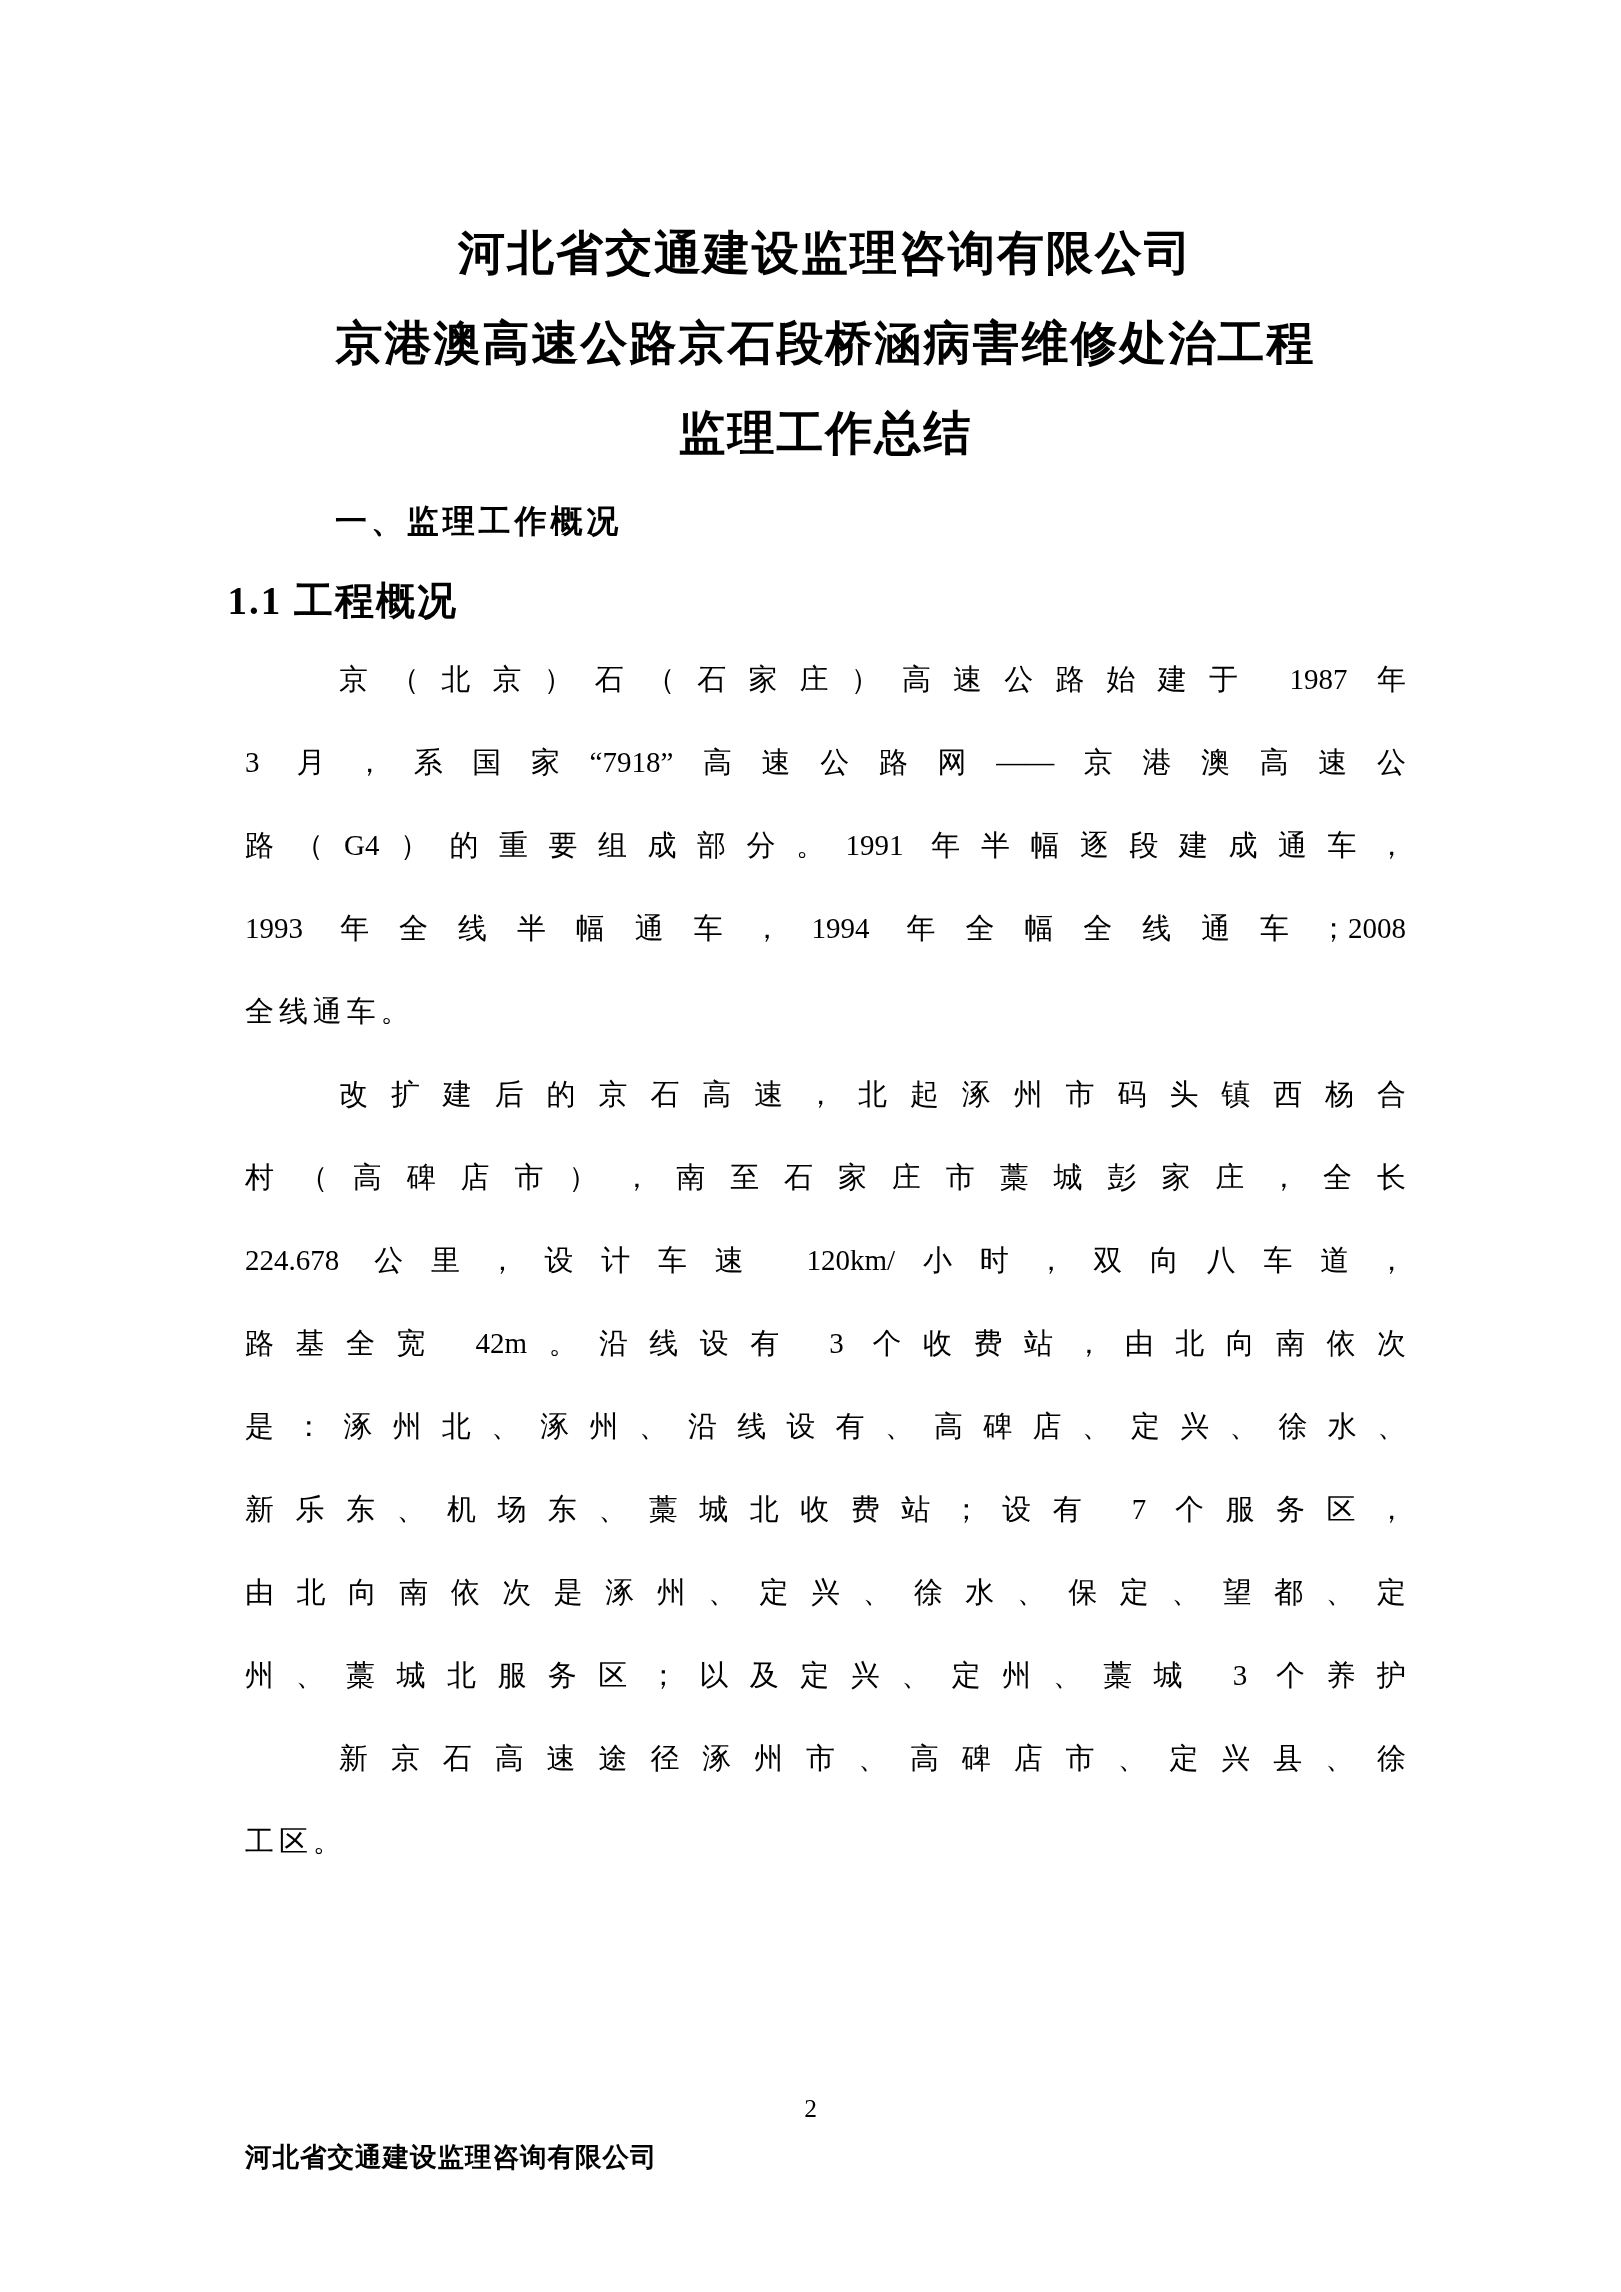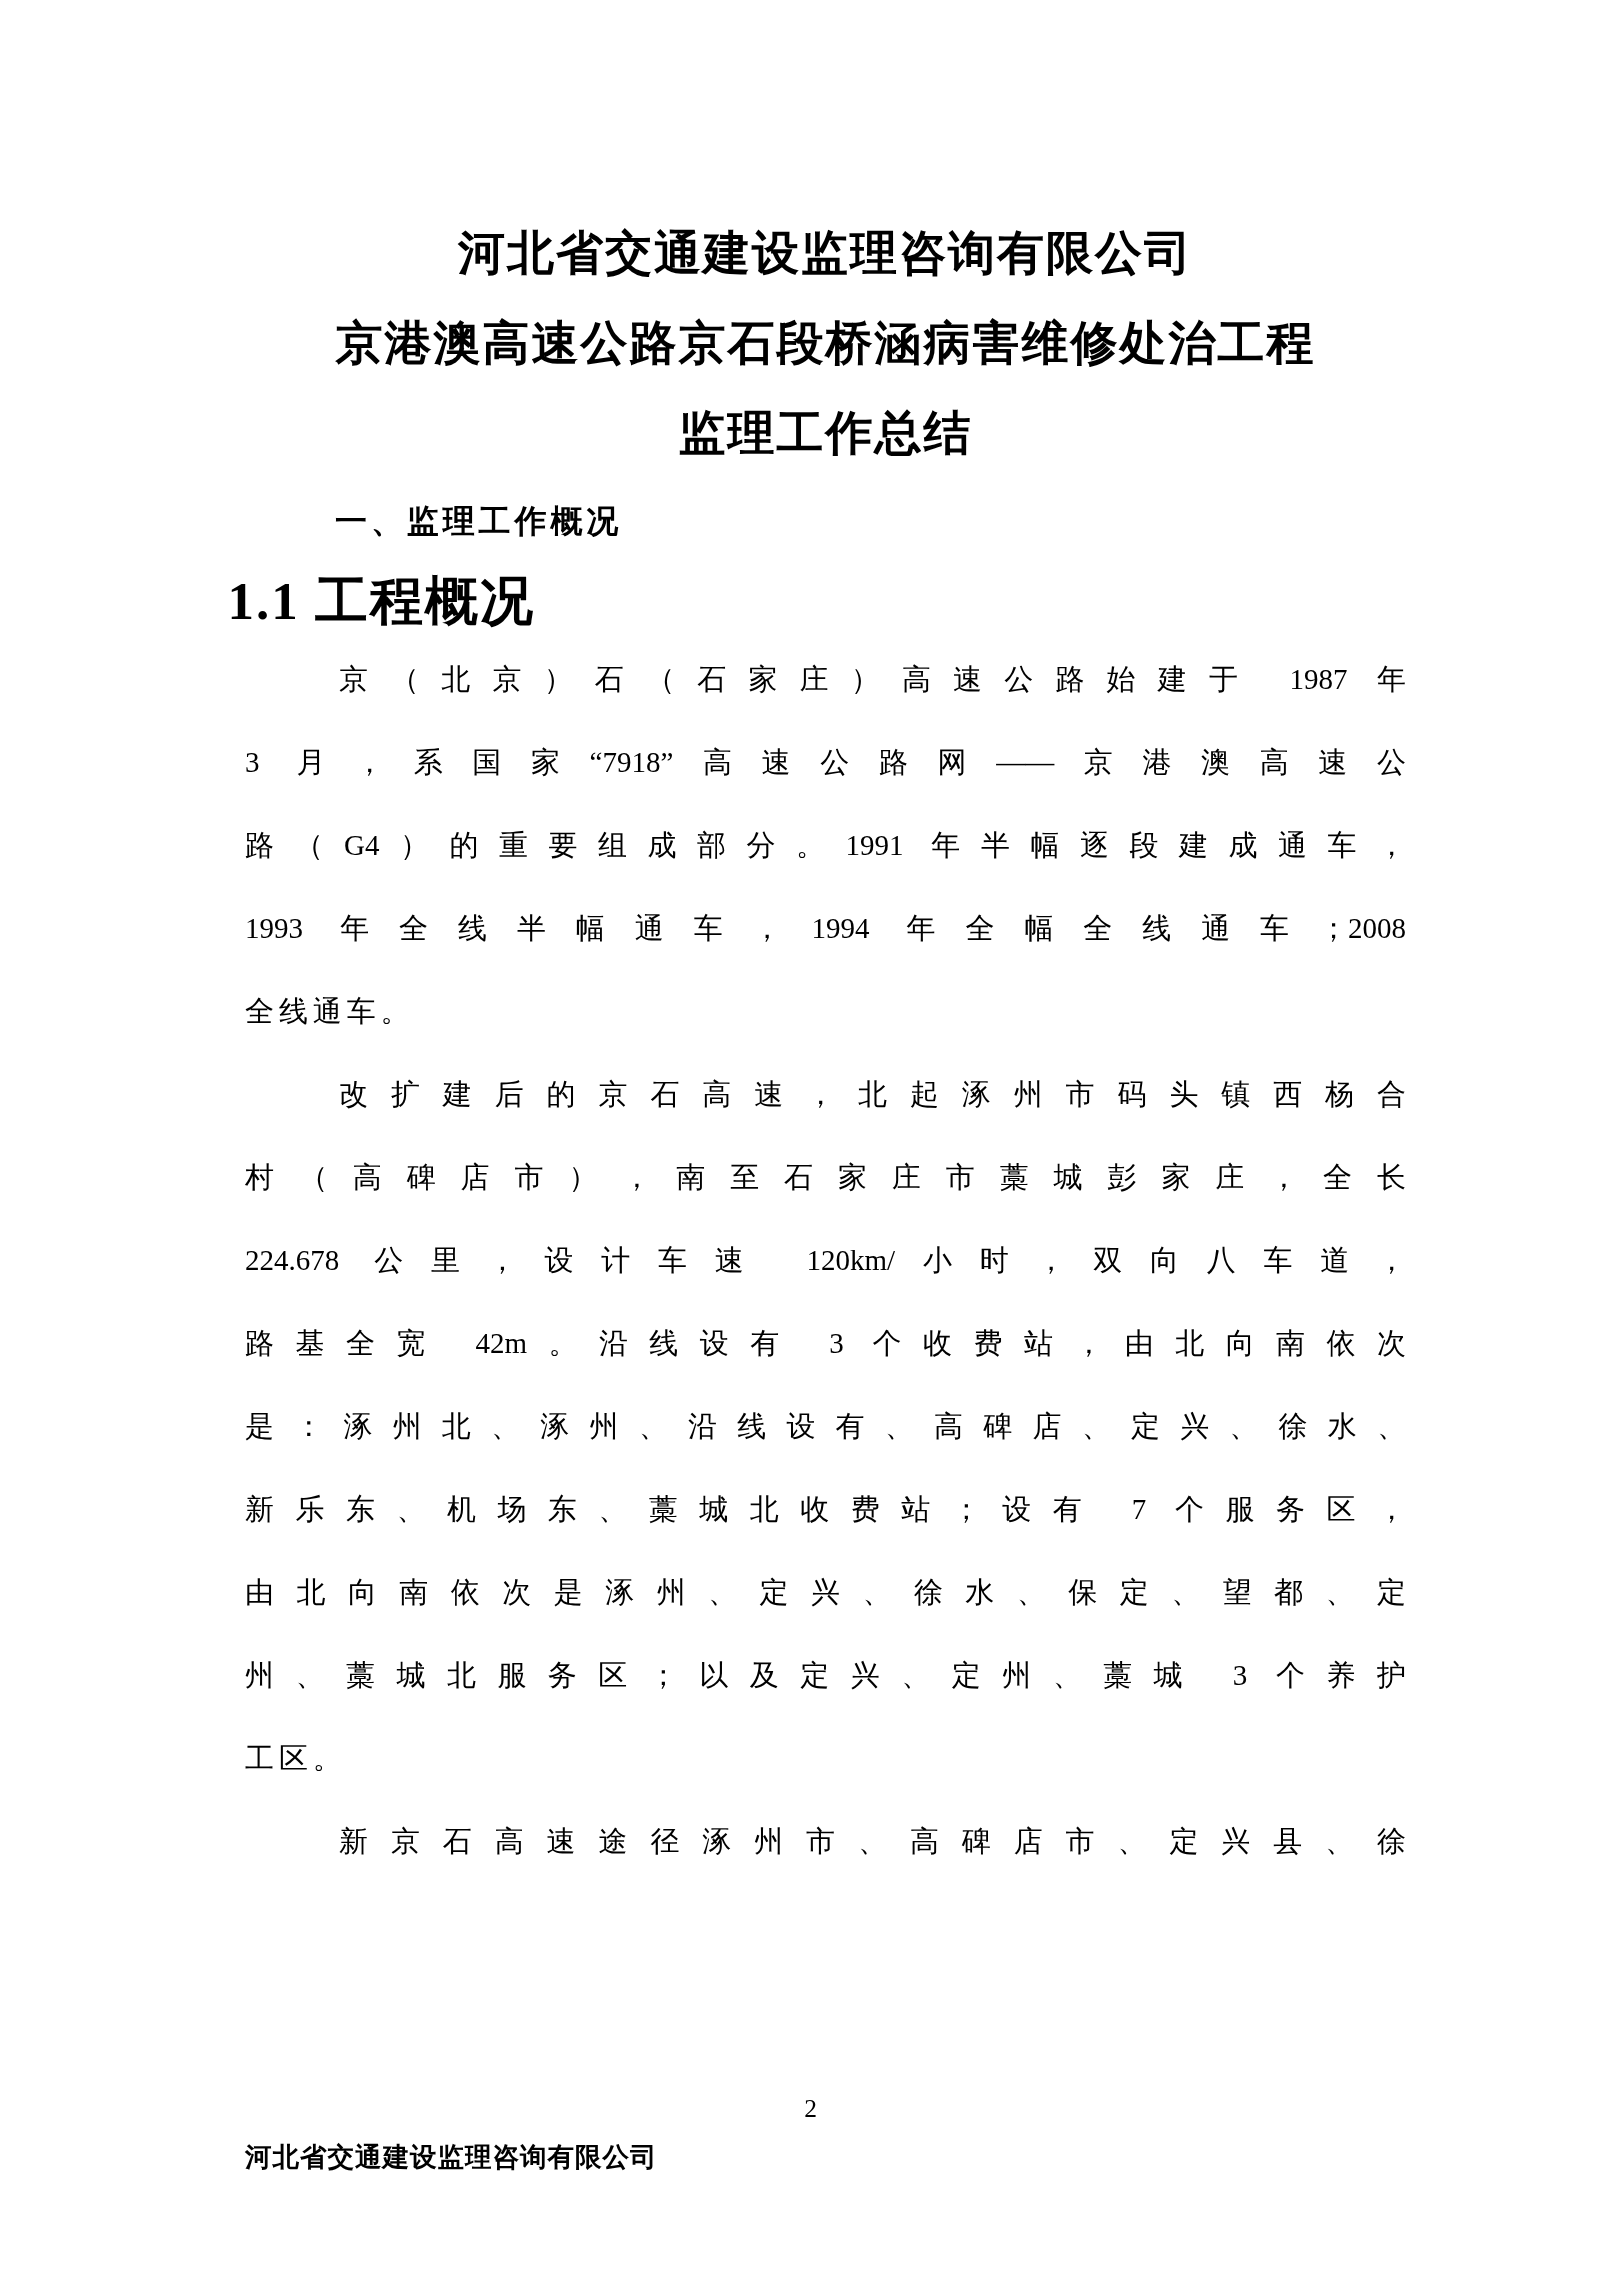--- a/index.html
+++ b/index.html
@@ -29,21 +29,21 @@
   }
   .h1 {
     font-size: 32px;
     font-weight: bold;
     line-height: 86px;
     padding-left: 90px;
     letter-spacing: 3.9px;
     white-space: nowrap;
   }
   .h2 {
-    font-size: 53px;
+    font-size: 39px;
     font-weight: bold;
     line-height: 74px;
     margin-left: -17.6px;
     letter-spacing: 2px;
     white-space: nowrap;
   }
   .bodyline {
     font-size: 29px;
     line-height: 83px;
     text-align: justify;
@@ -96,21 +96,21 @@
   <div class="bodyline last">全线通车。</div>
 
   <div class="bodyline indent">改扩建后的京石高速，北起涿州市码头镇西杨合</div>
   <div class="bodyline">村（高碑店市），南至石家庄市藁城彭家庄，全长</div>
   <div class="bodyline">224.678 公里，设计车速 120km/小时，双向八车道，</div>
   <div class="bodyline">路基全宽 42m。沿线设有 3 个收费站，由北向南依次</div>
   <div class="bodyline">是：涿州北、涿州、沿线设有、高碑店、定兴、徐水、</div>
   <div class="bodyline">新乐东、机场东、藁城北收费站；设有 7 个服务区，</div>
   <div class="bodyline">由北向南依次是涿州、定兴、徐水、保定、望都、定</div>
   <div class="bodyline">州、藁城北服务区；以及定兴、定州、藁城 3 个养护</div>
+  <div class="bodyline indent">新京石高速途径涿州市、高碑店市、定兴县、徐</div>
+
   <div class="bodyline last">工区。</div>
-
-  <div class="bodyline indent">新京石高速途径涿州市、高碑店市、定兴县、徐</div>
 
 </div>
 
 <div class="page-num">2</div>
 <div class="footer-company">河北省交通建设监理咨询有限公司</div>
 
 
 </body></html>

